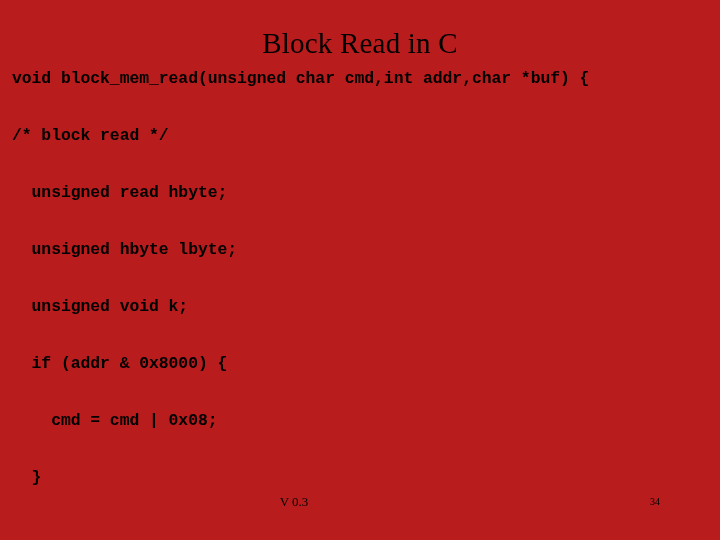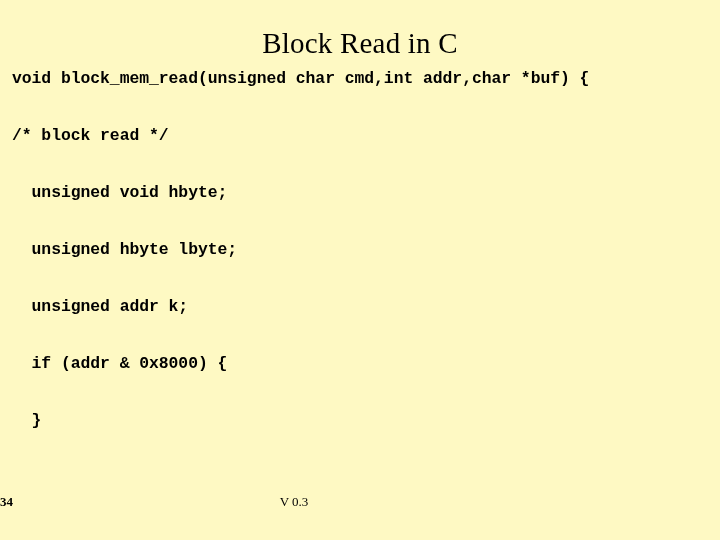--- a/index.html
+++ b/index.html
@@ -4,21 +4,21 @@
 <style>
   html, body {
     margin: 0;
     padding: 0;
     background: #ffffff;
   }
   #slide {
     position: relative;
     width: 720px;
     height: 540px;
-    background: #fef9c3;
+    background: #b91c1c;
     overflow: hidden;
   }
   #slide-title {
     position: absolute;
     left: 0;
     top: 26px;
     width: 720px;
     text-align: center;
     font-family: "Liberation Serif", "DejaVu Serif", serif;
     font-size: 29px;
@@ -56,43 +56,43 @@
     font-size: 13px;
     line-height: 16px;
     color: #000000;
     white-space: pre;
   }
   #footer-page {
     position: absolute;
     left: 0;
     top: 494px;
     width: 660px;
-    text-align: left;
+    text-align: right;
     font-family: "Liberation Serif", "DejaVu Serif", serif;
-    font-size: 13px;
+    font-size: 10px;
     line-height: 16px;
     color: #000000;
     white-space: pre;
-    font-weight: bold;
   }
 </style>
 </head>
 <body>
 
 <div id="slide">
 
   <div id="slide-title">Block Read in C</div>
 
   <div id="code-block">
     <span class="code-line">void block_mem_read(unsigned char cmd,int addr,char *buf) {</span>
     <span class="code-line">/* block read */</span>
-    <span class="code-line">  unsigned void hbyte;</span>
+    <span class="code-line">  unsigned read hbyte;</span>
     <span class="code-line">  unsigned hbyte lbyte;</span>
-    <span class="code-line">  unsigned addr k;</span>
+    <span class="code-line">  unsigned void k;</span>
     <span class="code-line">  if (addr &amp; 0x8000) {</span>
+    <span class="code-line">    cmd = cmd | 0x08;</span>
     <span class="code-line">  }</span>
     
     
     
     
     
     
     
     
     

